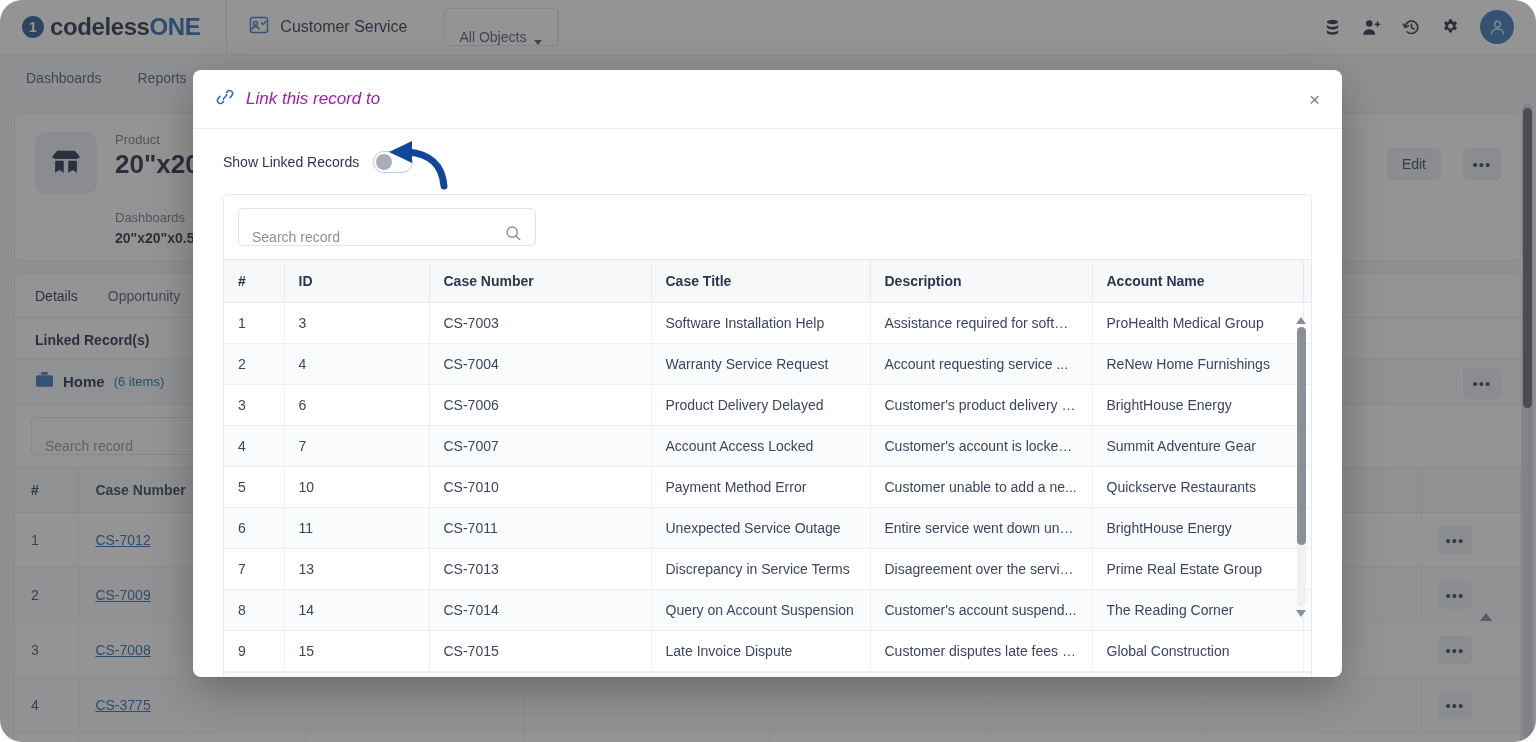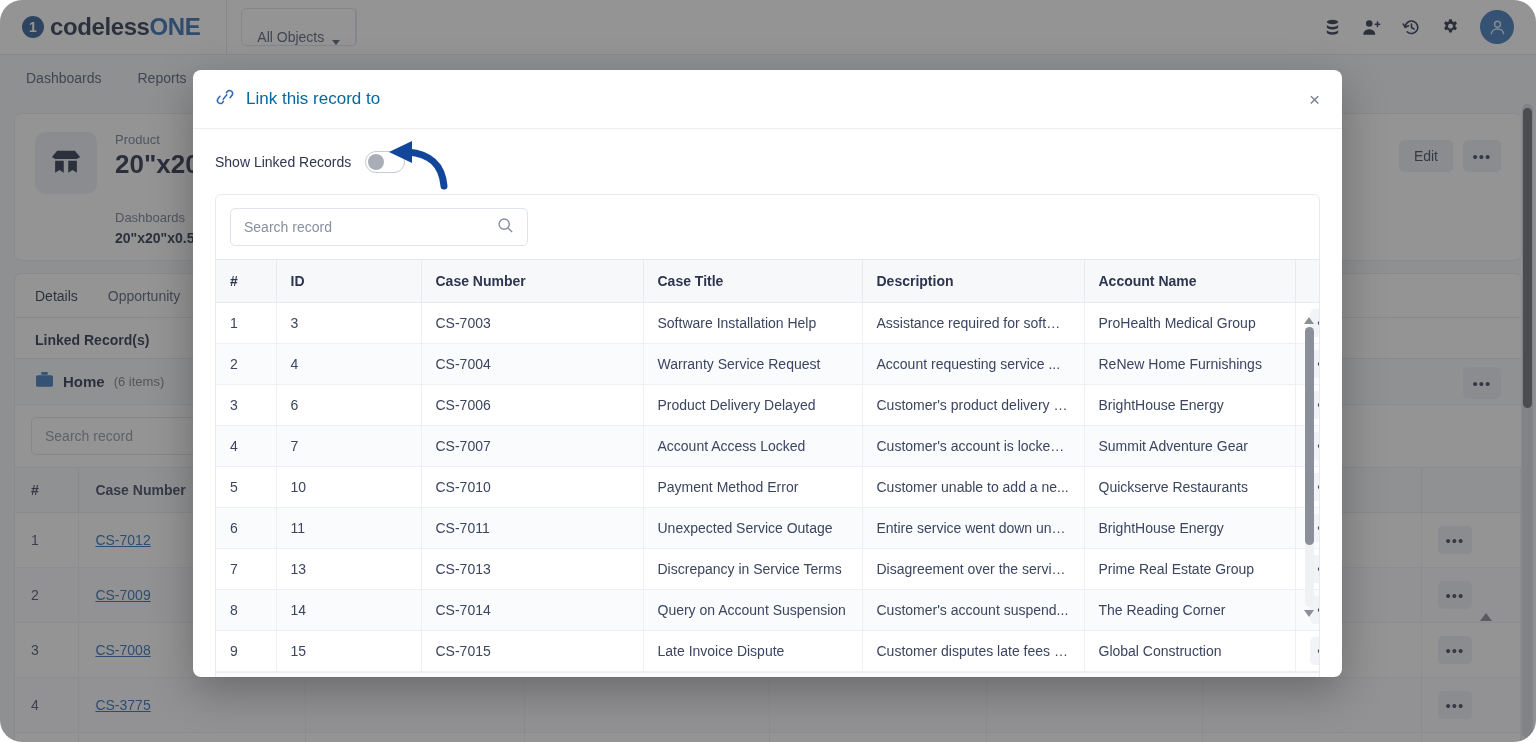--- a/index.html
+++ b/index.html
@@ -120,21 +120,21 @@
     background: #eceef2;
     display: flex; align-items: center; justify-content: center;
     flex: 0 0 auto;
   }
   .rec-main { flex: 1 1 auto; }
   .rec-kicker { font-size: 13px; color: #6b7384; margin-bottom: 2px; }
   .rec-title { font-size: 26px; font-weight: bold; color: #18203a; }
   .rec-fields { display: flex; gap: 70px; margin-top: 30px; }
   .fld-label { font-size: 13px; color: #6b7384; margin-bottom: 5px; }
   .fld-value { font-size: 14px; color: #18203a; font-weight: bold; }
-  .rec-actions { position: absolute; right: 20px; top: 26px; display: flex; gap: 10px; }
+  .rec-actions { position: absolute; right: 20px; top: 34px; display: flex; gap: 22px; }
   .btn-plain {
     height: 32px; min-width: 52px; padding: 0 14px;
     border: 1px solid transparent; border-radius: 5px;
     background: #eceef2;
     font-size: 14px; color: #2d3550;
     display: flex; align-items: center; justify-content: center;
   }
   .btn-dots {
     height: 32px; width: 38px; border-radius: 5px; background: #eceef2;
     display: flex; align-items: center; justify-content: center;
@@ -152,25 +152,25 @@
   .section-lbl { padding: 14px 20px 10px 20px; font-size: 14px; font-weight: bold; color: #18203a; }
 
   
   .rel-head {
     display: flex; align-items: center; gap: 9px;
     padding: 12px 20px; background: #f7f8fa;
     border-top: 1px solid #e7e9ee; border-bottom: 1px solid #e7e9ee;
     position: relative;
   }
   .rel-head .title { font-size: 15px; font-weight: bold; color: #18203a; }
-  .rel-head .count { font-size: 13px; color: #737373; }
+  .rel-head .count { font-size: 13px; color: #0369a1; }
   .rel-head .btn-dots { position: absolute; right: 20px; top: 8px; }
   .rel-searchbar { padding: 12px 16px; }
   .inputbox {
-    display: flex; align-items: center; justify-content: space-between;
+    display: flex; align-items: flex-end; justify-content: space-between;
     height: 38px; width: 300px; padding: 0 13px;
     border: 1px solid #dfe3ea; border-radius: 5px;
     background: #fff; font-size: 14px; color: #8a8f9e;
   }
 
   table.grid { width: 100%; border-collapse: collapse; table-layout: fixed; }
   table.grid th {
     text-align: left; font-size: 14px; font-weight: bold; color: #2d3550;
     padding: 14px 16px; background: #f7f8fa;
     border-top: 1px solid #e7e9ee; border-bottom: 1px solid #e7e9ee;
@@ -211,26 +211,26 @@
     border-radius: 8px;
     box-shadow: 0 14px 44px rgba(0,0,0,0.28);
     overflow: hidden;
   }
   .modal-head {
     height: 59px; display: flex; align-items: center;
     padding: 0 22px 0 22px;
     border-bottom: 1px solid #eceef2;
   }
   .modal-head .ttl {
-    font-size: 17px; color: #0369a1; margin-left: 11px;
+    font-size: 17px; color: #a21caf; margin-left: 11px; font-style: italic;
   }
   .modal-close {
     margin-left: auto; font-size: 19px; color: #7b8090; line-height: 1;
   }
-  .modal-body { padding: 0 22px; }
+  .modal-body { padding: 0 30px; }
   .toggle-row { display: flex; align-items: center; gap: 14px; height: 65px; }
   .toggle-row .lbl { font-size: 14px; color: #2d3550; }
   .switch {
     width: 40px; height: 22px; border-radius: 12px;
     border: 1px solid #c6cad4; background: #ffffff;
     position: relative;
   }
   .switch .knob {
     position: absolute; left: 2px; top: 2px;
     width: 16px; height: 16px; border-radius: 50%;
@@ -302,20 +302,31 @@
 <body>
 
 <div id="app-shell">
 
   <div class="topbar">
     <div class="brand">
       <div class="brand-mark">1</div>
       <div class="brand-text"><span class="b1">codeless</span><span class="b2">ONE</span></div>
     </div>
     <div class="divider-v"></div>
+    <div class="app-ctx">
+      <span>
+        <svg width="20" height="20" viewBox="0 0 20 20" fill="none" stroke="#2d6cb5" stroke-width="1.4">
+          <rect x="1.5" y="2.5" width="17" height="15" rx="2"></rect>
+          <circle cx="6.5" cy="8.5" r="2"></circle>
+          <path d="M3 15c0-2 1.7-3.2 3.5-3.2S10 13 10 15"></path>
+          <path d="M12 7.5l2 2 3.2-3.4"></path>
+        </svg>
+      </span>
+      <span class="label">Customer Service</span>
+    </div>
     <div class="searchgroup">
       <div class="allobjects">
         <span>All Objects</span>
         <span class="caret-dn"></span>
       </div>
     </div>
     <div class="topicons">
       <span>
         <svg width="19" height="19" viewBox="0 0 20 20" fill="#17223b">
           <ellipse cx="10" cy="4.2" rx="6" ry="2.3"></ellipse>

